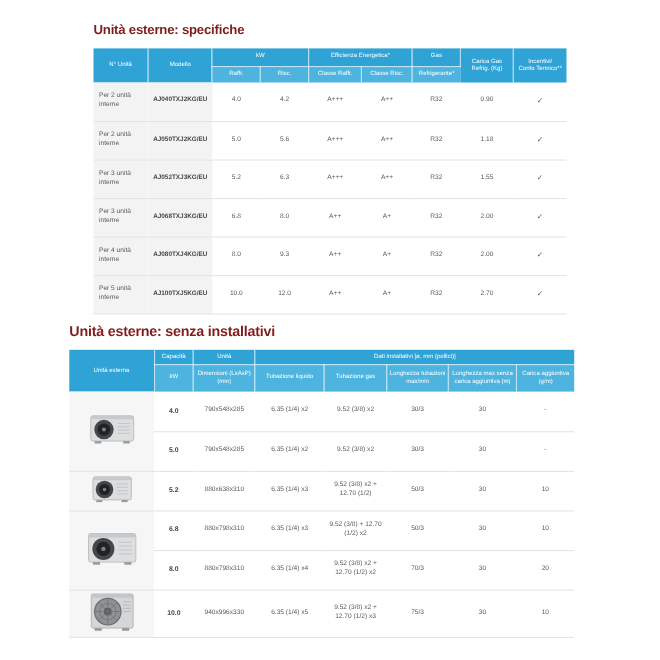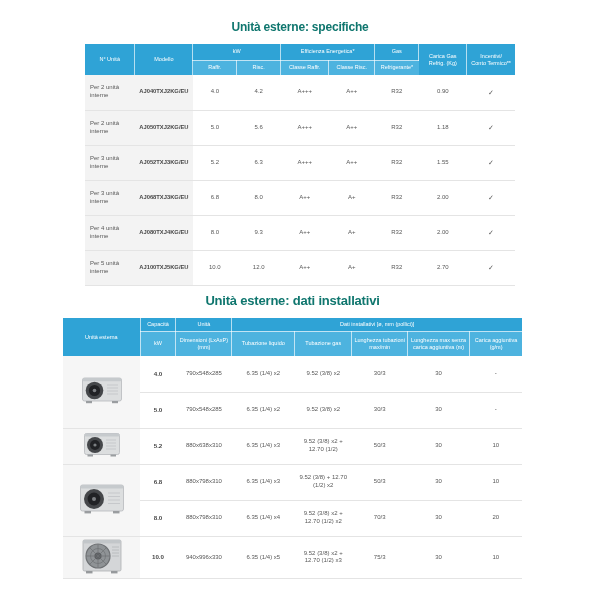--- a/index.html
+++ b/index.html
@@ -3,21 +3,21 @@
 <meta charset="utf-8">
 <style>
   * { box-sizing: border-box; margin: 0; padding: 0; }
   html, body { width: 600px; height: 600px; background: #ffffff; }
   body { font-family: "Liberation Sans", sans-serif; position: relative; }
 
   .section { position: absolute; }
   #section-specifiche { left: 85px; top: 20px; width: 430px; }
   #section-installativi { left: 63px; top: 293px; width: 459px; }
 
-  .sec-title { color: #0f766e; font-weight: bold; letter-spacing: -0.2px; text-align: center; }
+  .sec-title { color: #7f1d1d; font-weight: bold; letter-spacing: -0.2px; }
   #section-specifiche .sec-title { font-size: 12px; margin-bottom: 10px; }
   #section-installativi .sec-title { font-size: 13px; margin-bottom: 10px; }
 
   table { width: 100%; border-collapse: collapse; table-layout: fixed; }
 
   th {
     background: #2fa3d6; color: #ffffff; font-weight: normal;
     font-size: 5.5px; line-height: 1.25; text-align: center;
     vertical-align: middle; padding: 1px 2px;
     border-right: 1px solid rgba(255,255,255,0.65);
@@ -159,21 +159,21 @@
         <td>A+</td>
         <td>R32</td>
         <td>2.70</td>
         <td class="c-check">✓</td>
       </tr>
     </tbody>
   </table>
 </div>
 
 <div class="section" id="section-installativi">
-  <h2 class="sec-title">Unità esterne: dati installativi</h2>
+  <h2 class="sec-title">Unità esterne: senza installativi</h2>
 
   <table id="t2">
     <colgroup>
       <col style="width:16.8%">
         <col style="width:7.8%">
         <col style="width:12.2%">
       <col style="width:13.7%">
         <col style="width:12.4%">
         <col style="width:12.2%">
       <col style="width:13.5%">

